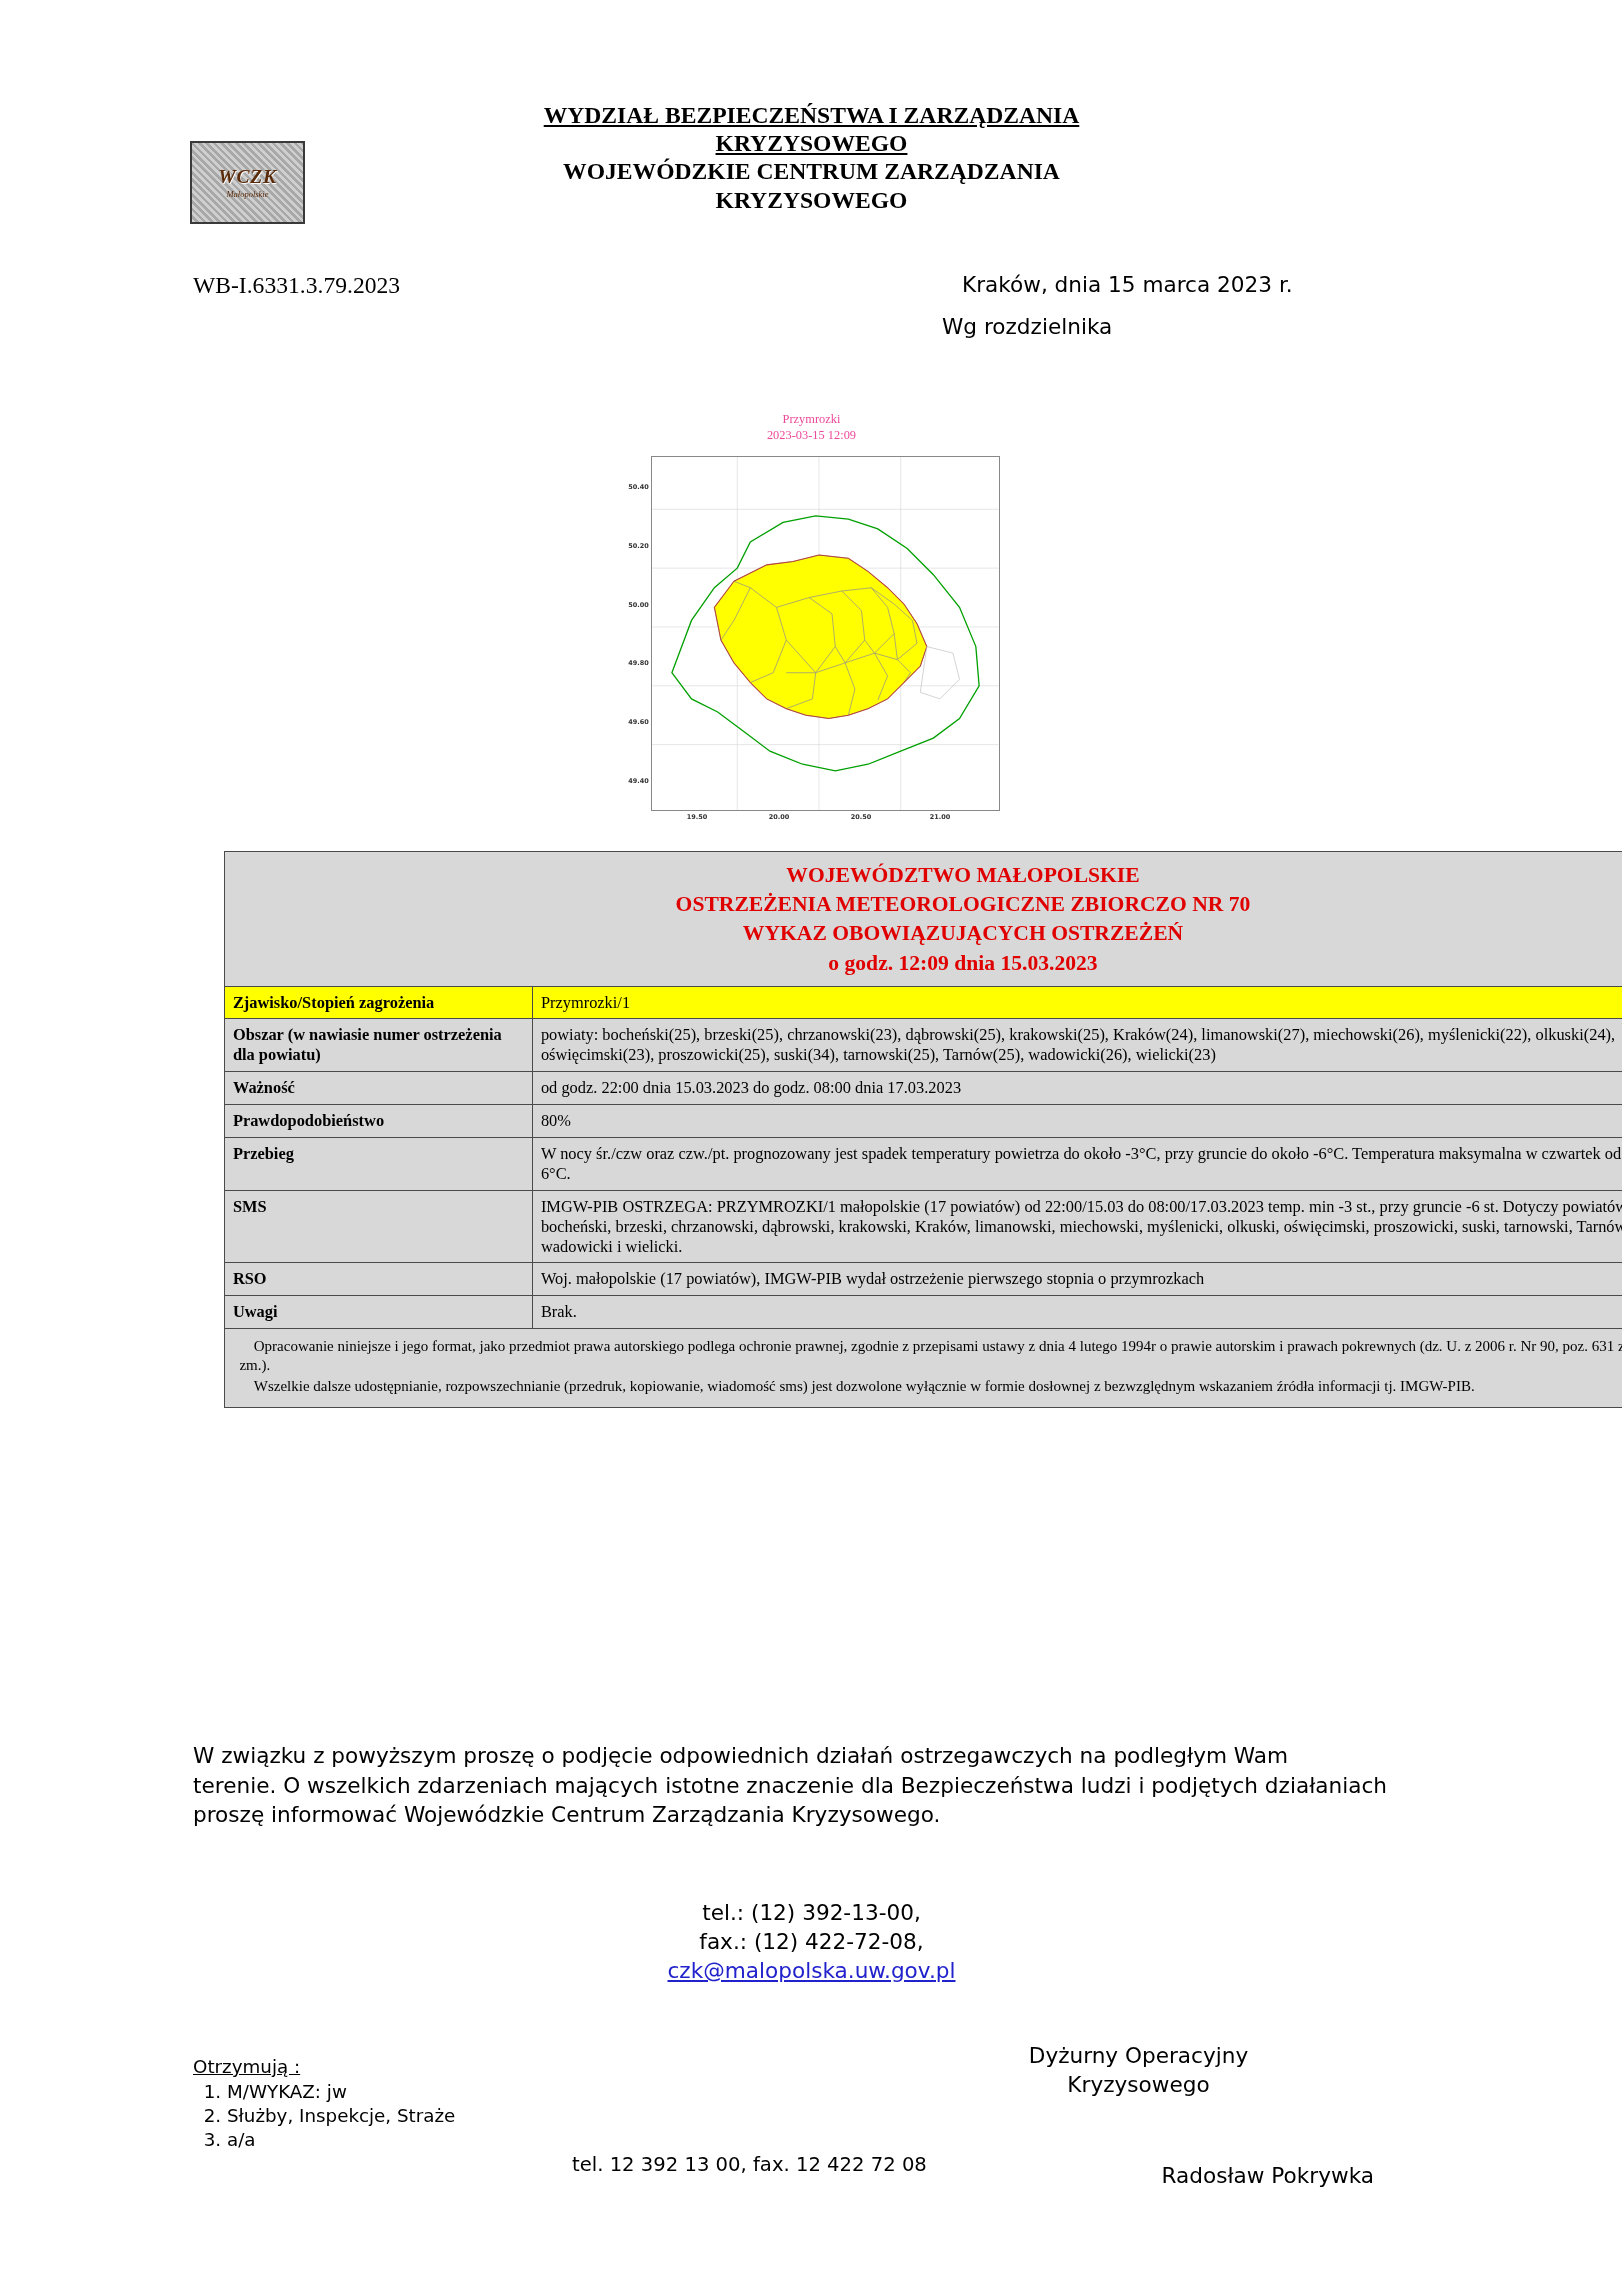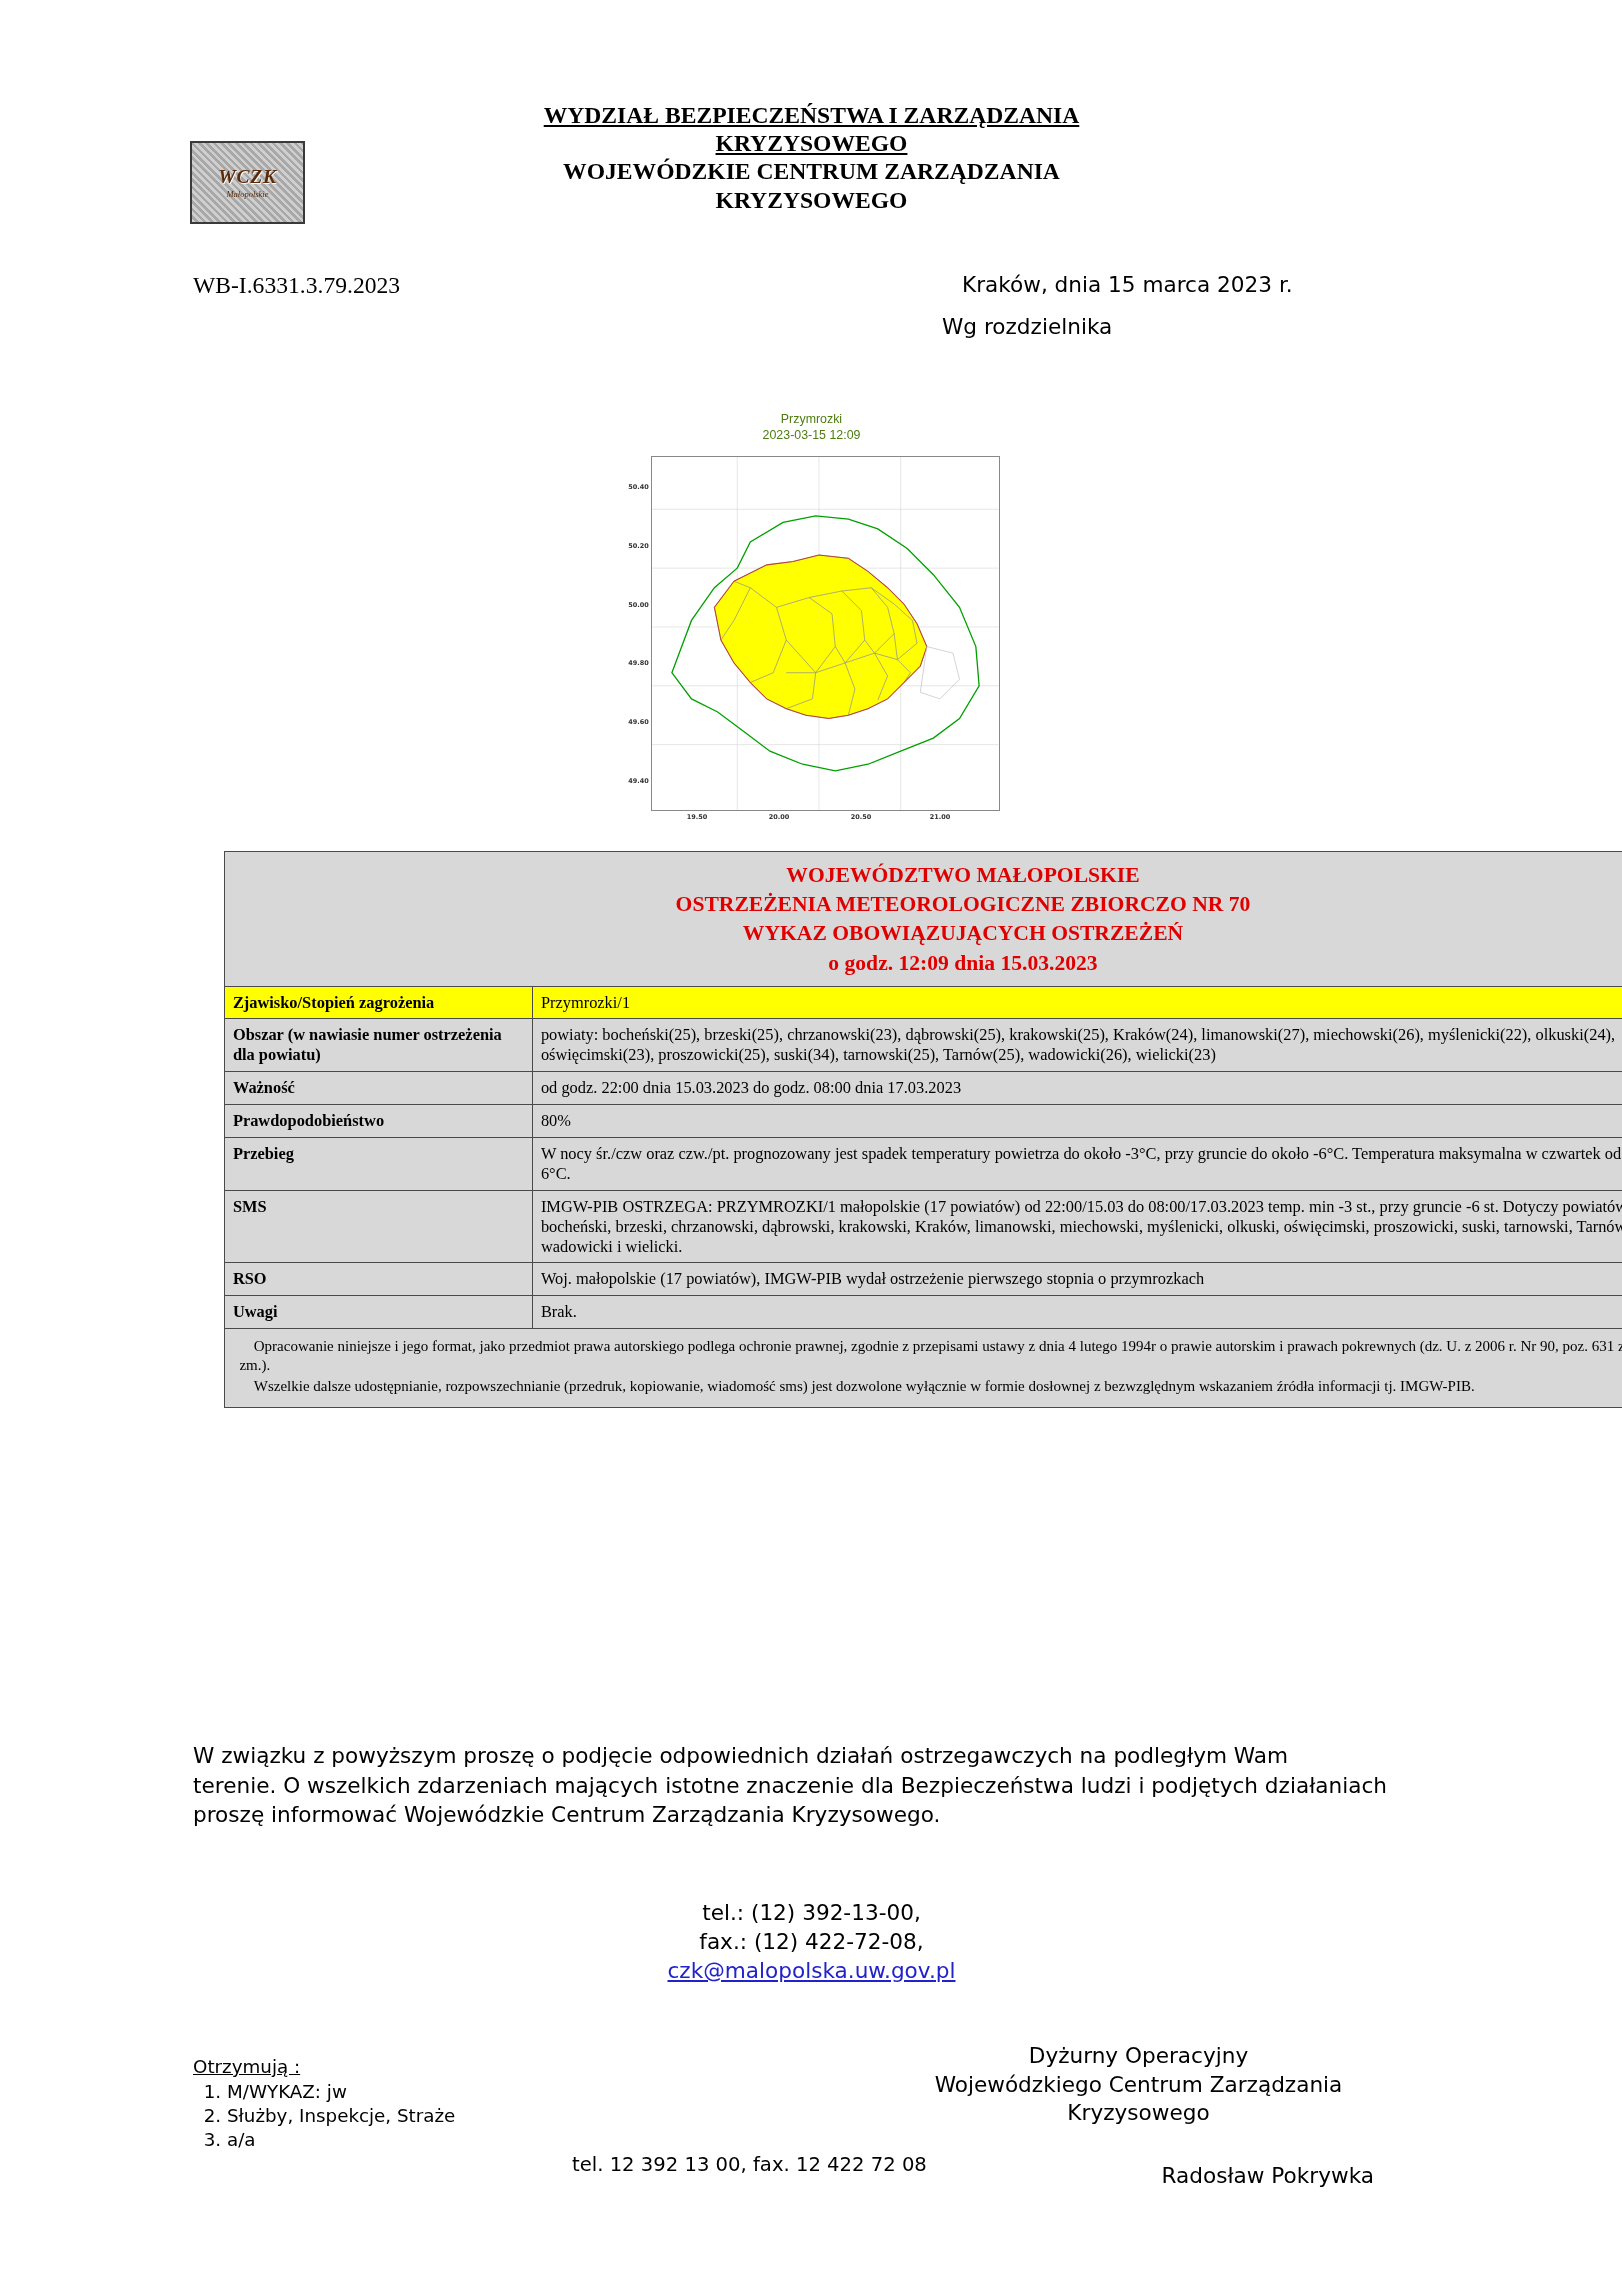--- a/index.html
+++ b/index.html
@@ -107,24 +107,24 @@
 
   
   .map-block {
     position: absolute;
     top: 412px;
     left: 615px;
     width: 393px;
   }
   .map-caption {
     text-align: center;
-    font-family: Liberation Sans, sans-serif;
+    font-family: Liberation Serif, serif;
     font-size: 12.4px;
     line-height: 1.25;
-    color: #4d7c0f;
+    color: #ec4899;
   }
   .map-frame {
     margin: 6.5px 0 0 0;
     width: 393px;
     height: 373px;
     position: relative;
   }
   .map-inner {
     position: absolute;
     left: 36px;
@@ -437,21 +437,20 @@
     <div class="rtitle">Otrzymują :</div>
     <ol>
       <li>M/WYKAZ: jw</li>
       <li>Służby, Inspekcje, Straże</li>
       <li>a/a</li>
     </ol>
   </div>
 
   <div class="signature">
     <div>Dyżurny Operacyjny</div>
-    <div>Wojewódzkiego Centrum Zarządzania</div>
     <div>Kryzysowego</div>
   </div>
 
   <div class="sig-name">Radosław Pokrywka</div>
 
   <div class="footer-tel">tel. 12 392 13 00, fax. 12 422 72 08</div>
 
 </div>
 
 

